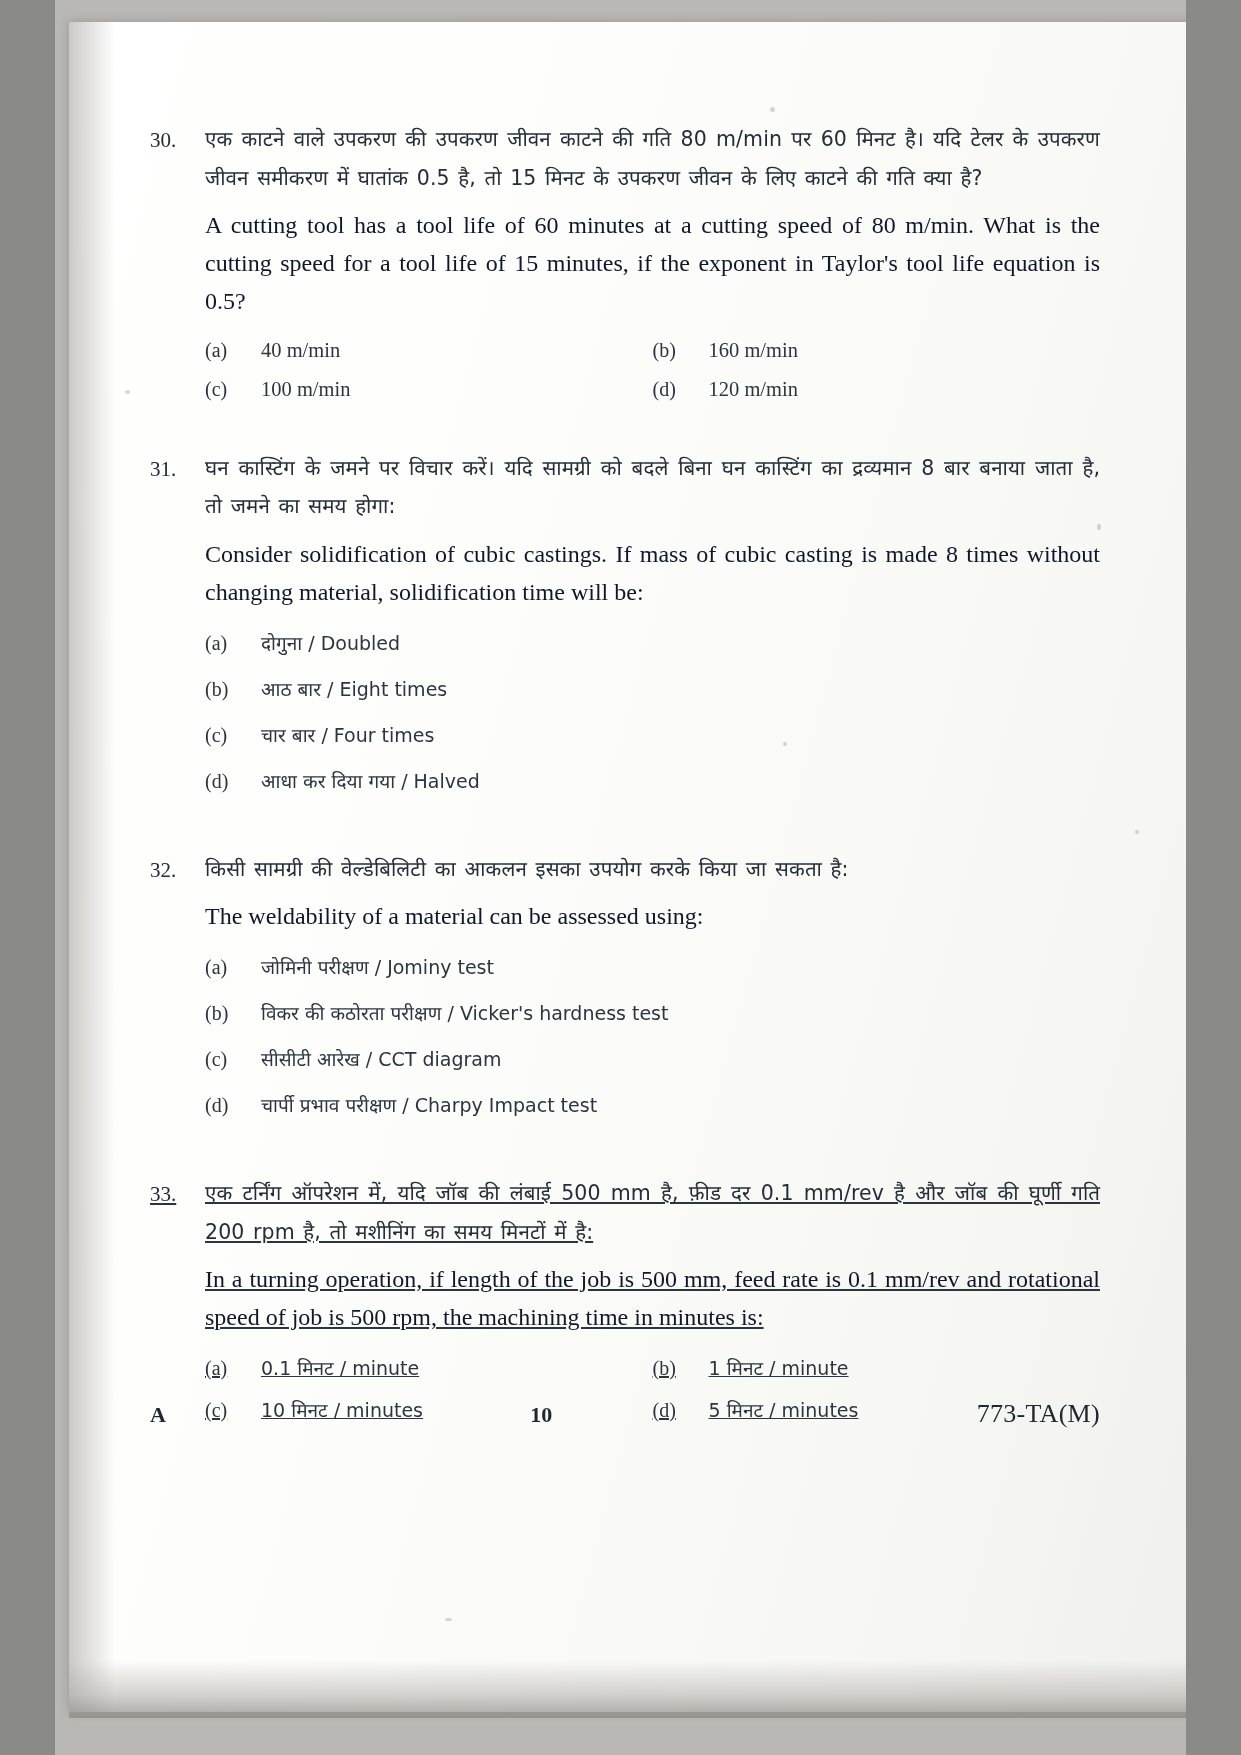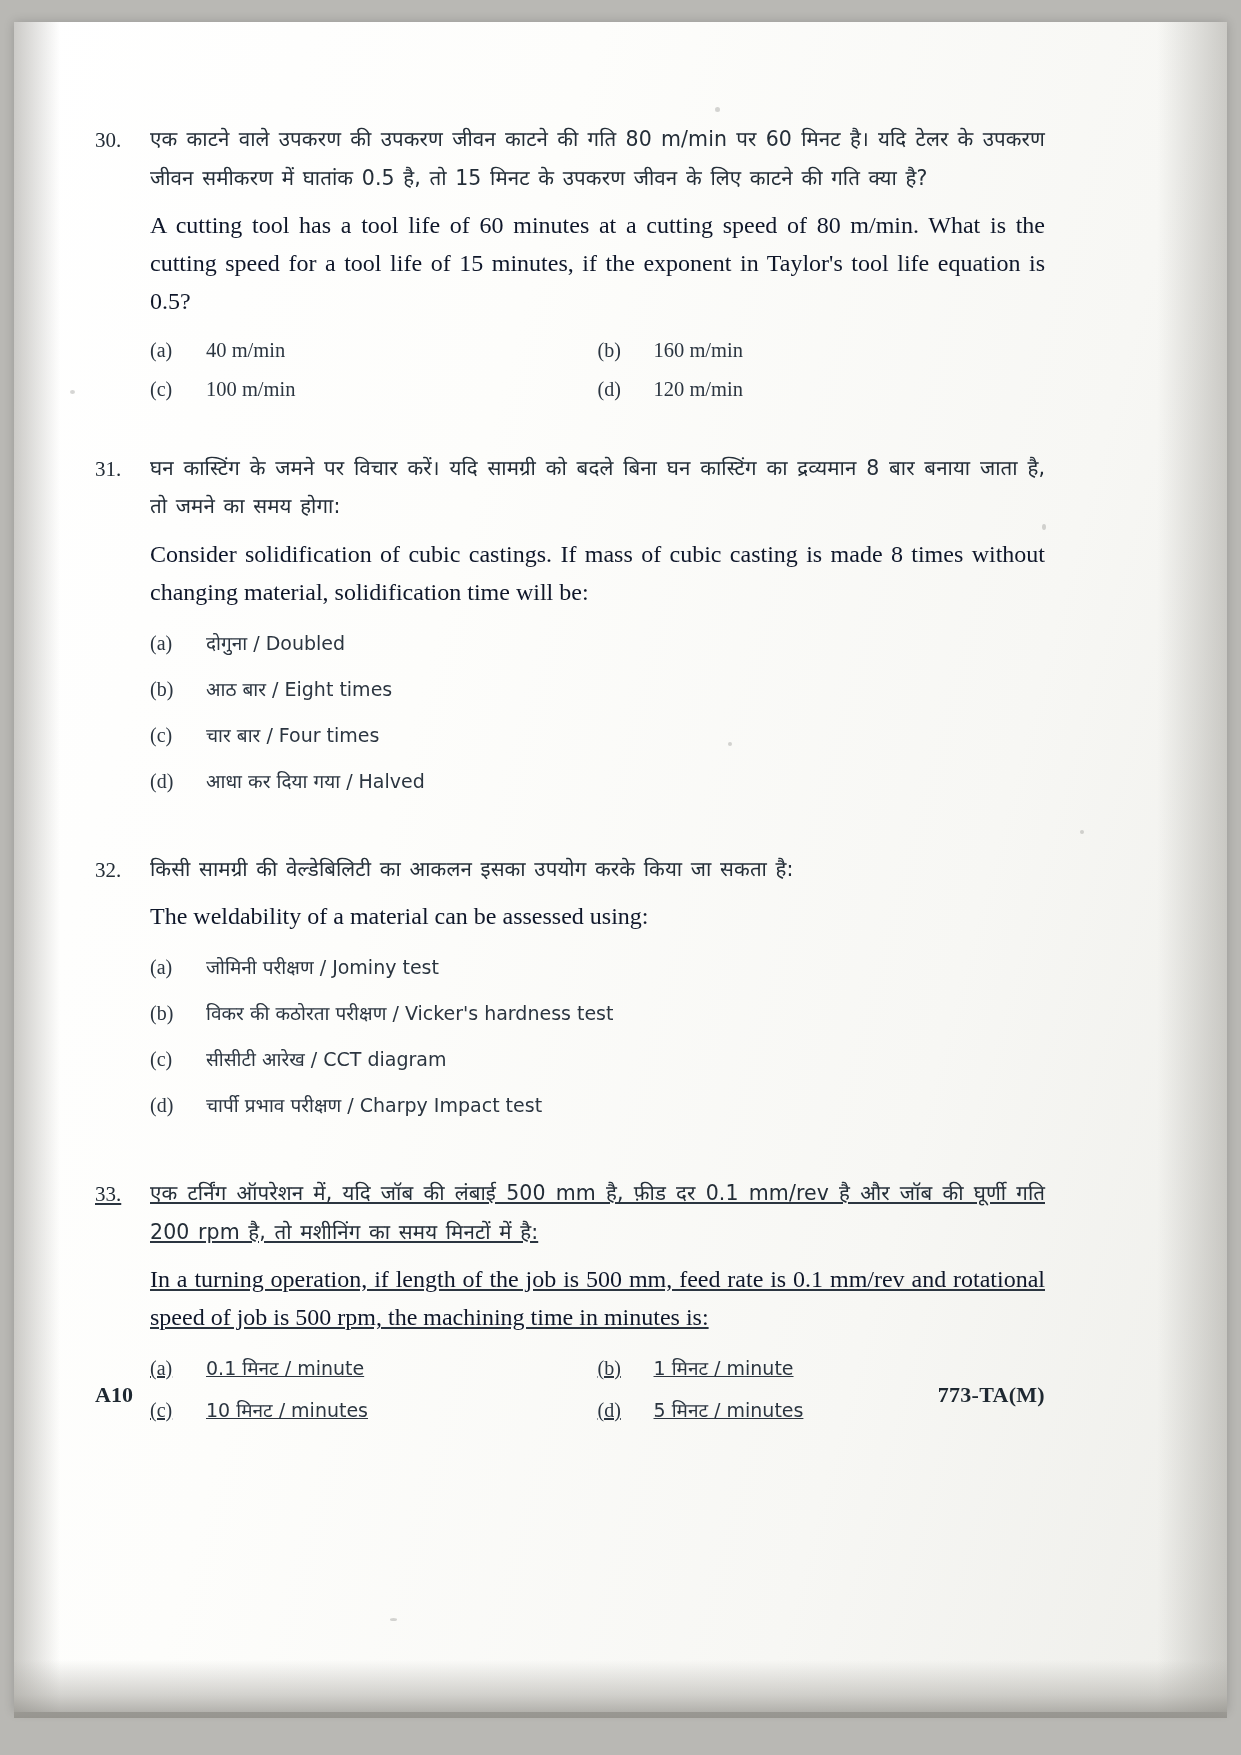--- a/index.html
+++ b/index.html
@@ -3,21 +3,21 @@
 <meta charset="utf-8">
 <style>
   html, body {
     margin: 0;
     padding: 0;
     background: #8a8a86;
   }
 
   .page-frame {
     position: relative;
-    width: 1241px;
+    width: 1131px;
     height: 1755px;
     margin: 0 auto;
     background: #b9b8b4;
     overflow: hidden;
   }
 
   
   .paper {
     position: absolute;
     left: 14px;
@@ -179,31 +179,32 @@
   }
 
   .footer-left {
     flex: 0 0 auto;
     font-size: 22px;
     font-weight: bold;
   }
 
   .footer-center {
     flex: 1 1 auto;
+    text-align: center;
     font-size: 22px;
     font-weight: bold;
     padding-right: 60px;
-    margin-top: 7px;
   }
 
   .footer-right {
     flex: 0 0 auto;
-    font-size: 22px;
-    font-weight: bold;
+    font-size: 26px;
+    font-weight: normal;
     letter-spacing: 0.3px;
+    margin-top: 24px;
   }
 
   
   .speck {
     position: absolute;
     background: rgba(120,120,115,0.30);
     border-radius: 50%;
     pointer-events: none;
   }
 </style>

